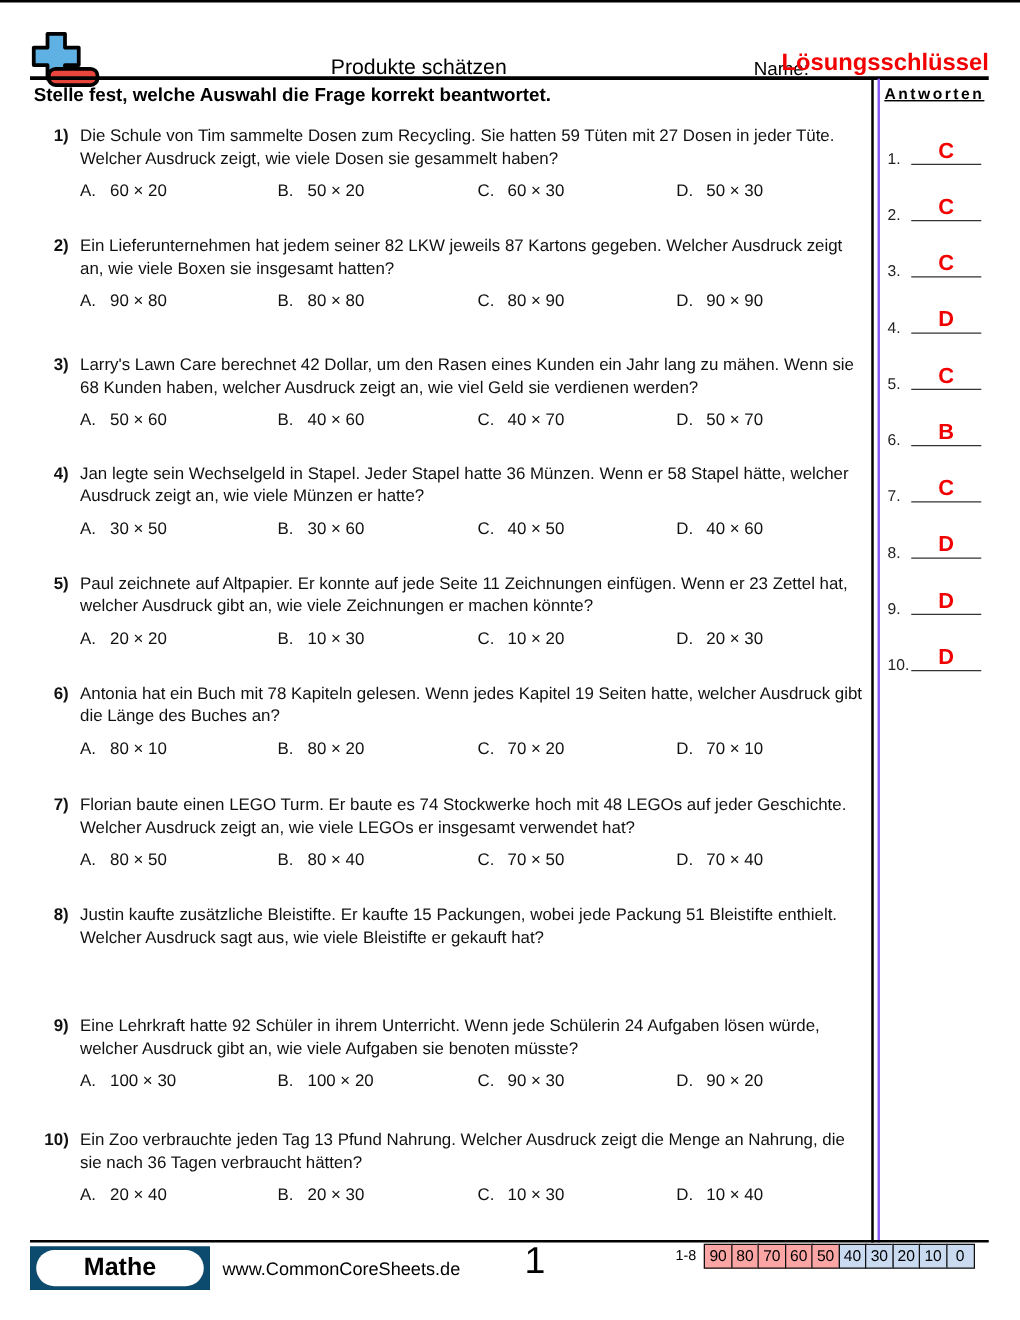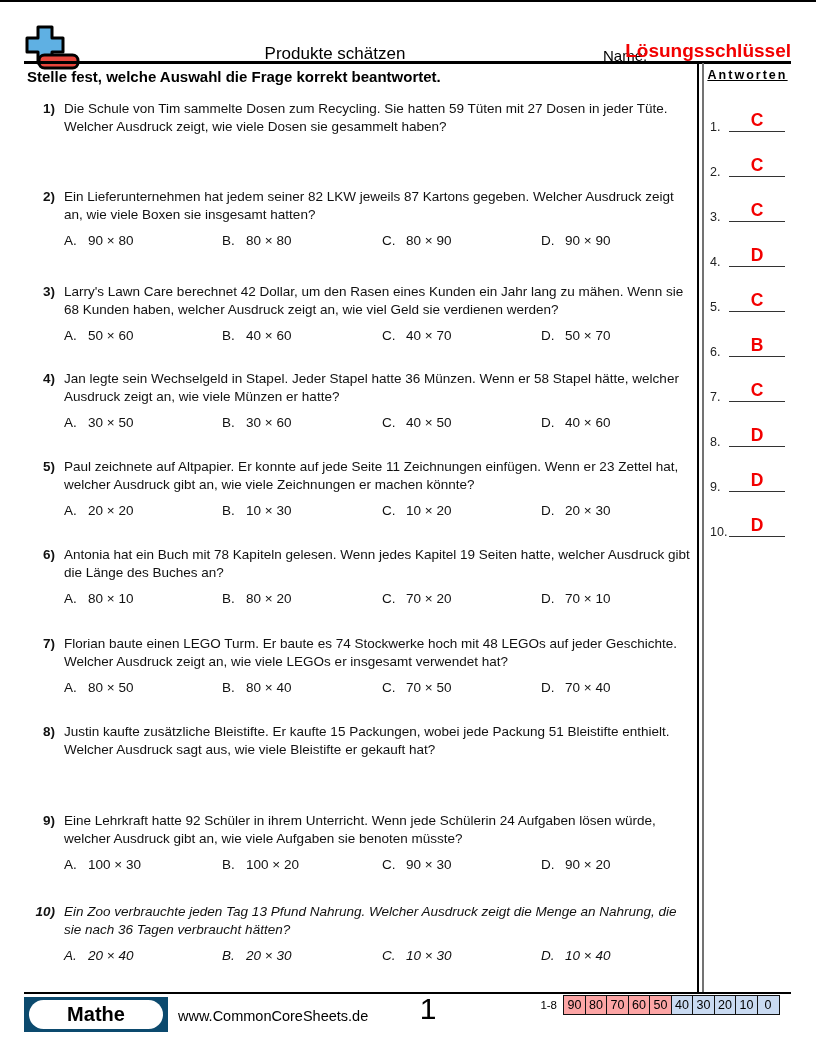--- a/index.html
+++ b/index.html
@@ -27,21 +27,21 @@
   .question{position:absolute;left:0;width:100%;display:flex;}
   .qnum{flex:0 0 30px;width:30px;text-align:right;font-weight:bold;font-size:13.5px;line-height:17.5px;}
   .qbody{flex:1;padding-left:9px;}
   .qtext{font-size:13.5px;line-height:17.5px;}
   .opts{display:grid;grid-template-columns:158px 160px 159px auto;margin-top:9px;}
   .opt{font-size:13.5px;line-height:17px;white-space:nowrap;}
   .opt-letter{display:inline-block;min-width:24px;}
 
   
   .vline{position:absolute;left:697px;top:63px;width:2px;height:931px;background:#000;}
-  .answers-panel{position:absolute;left:702px;top:63px;width:89px;height:931px;border-left:2px solid #737373;box-sizing:border-box;text-decoration:underline;}
+  .answers-panel{position:absolute;left:702px;top:63px;width:89px;height:931px;border-left:2px solid #8b5cf6;box-sizing:border-box;text-decoration:underline;}
   .answers-title{margin-top:5px;text-align:center;font-size:12.5px;font-weight:bold;letter-spacing:2px;text-decoration:underline;color:#000;}
   .ans-entry{position:absolute;left:0;width:100%;height:22px;}
   .ans-num{position:absolute;left:6px;bottom:-2px;font-size:12.5px;color:#222;}
   .ans-blank{position:absolute;left:25px;right:6px;bottom:0;height:22px;border-bottom:1.5px solid #333;text-align:center;}
   .ans-letter{color:var(--accent-red,#f20000);font-weight:bold;font-size:17.5px;line-height:22px;}
 
   
   .footer-rule{position:absolute;left:24px;right:25px;top:992px;height:1.6px;background:#000;}
   .subject-badge{position:absolute;left:24px;top:997px;width:144px;height:35px;background:#0c4a6e;}
   .subject-pill{position:absolute;left:5px;right:5px;top:3px;bottom:3px;background:#fff;border-radius:15px;text-align:center;font-size:20px;font-weight:bold;line-height:29px;color:#000;}
@@ -67,20 +67,26 @@
   <div class="name-label">Name:</div>
   <div class="answer-key">Lösungsschlüssel</div>
   <div class="header-rule"></div>
   <div class="instruction">Stelle fest, welche Auswahl die Frage korrekt beantwortet.</div>
 
   <main id="questions">
       <div class="question" style="top: 100px;">
         <div class="qnum">1)</div>
         <div class="qbody">
           <div class="qtext">Die Schule von Tim sammelte Dosen zum Recycling. Sie hatten 59 Tüten mit 27 Dosen in jeder Tüte. Welcher Ausdruck zeigt, wie viele Dosen sie gesammelt haben?</div>
+          <div class="opts">
+            <div class="opt"><span class="opt-letter">A.</span><span class="opt-value">60 × 20</span></div>
+            <div class="opt"><span class="opt-letter">B.</span><span class="opt-value">50 × 20</span></div>
+            <div class="opt"><span class="opt-letter">C.</span><span class="opt-value">60 × 30</span></div>
+            <div class="opt"><span class="opt-letter">D.</span><span class="opt-value">50 × 30</span></div>
+          </div>
         </div>
       </div>
       <div class="question" style="top: 188px;">
         <div class="qnum">2)</div>
         <div class="qbody">
           <div class="qtext">Ein Lieferunternehmen hat jedem seiner 82 LKW jeweils 87 Kartons gegeben. Welcher Ausdruck zeigt an, wie viele Boxen sie insgesamt hatten?</div>
           <div class="opts">
             <div class="opt"><span class="opt-letter">A.</span><span class="opt-value">90 × 80</span></div>
             <div class="opt"><span class="opt-letter">B.</span><span class="opt-value">80 × 80</span></div>
             <div class="opt"><span class="opt-letter">C.</span><span class="opt-value">80 × 90</span></div>
@@ -159,21 +165,21 @@
         <div class="qbody">
           <div class="qtext">Eine Lehrkraft hatte 92 Schüler in ihrem Unterricht. Wenn jede Schülerin 24 Aufgaben lösen würde, welcher Ausdruck gibt an, wie viele Aufgaben sie benoten müsste?</div>
           <div class="opts">
             <div class="opt"><span class="opt-letter">A.</span><span class="opt-value">100 × 30</span></div>
             <div class="opt"><span class="opt-letter">B.</span><span class="opt-value">100 × 20</span></div>
             <div class="opt"><span class="opt-letter">C.</span><span class="opt-value">90 × 30</span></div>
             <div class="opt"><span class="opt-letter">D.</span><span class="opt-value">90 × 20</span></div>
           </div>
         </div>
       </div>
-      <div class="question" style="top: 903px; font-style: italic;">
+      <div class="question" style="top: 903px;">
         <div class="qnum">10)</div>
         <div class="qbody">
           <div class="qtext">Ein Zoo verbrauchte jeden Tag 13 Pfund Nahrung. Welcher Ausdruck zeigt die Menge an Nahrung, die sie nach 36 Tagen verbraucht hätten?</div>
           <div class="opts">
             <div class="opt"><span class="opt-letter">A.</span><span class="opt-value">20 × 40</span></div>
             <div class="opt"><span class="opt-letter">B.</span><span class="opt-value">20 × 30</span></div>
             <div class="opt"><span class="opt-letter">C.</span><span class="opt-value">10 × 30</span></div>
             <div class="opt"><span class="opt-letter">D.</span><span class="opt-value">10 × 40</span></div>
           </div>
         </div>

